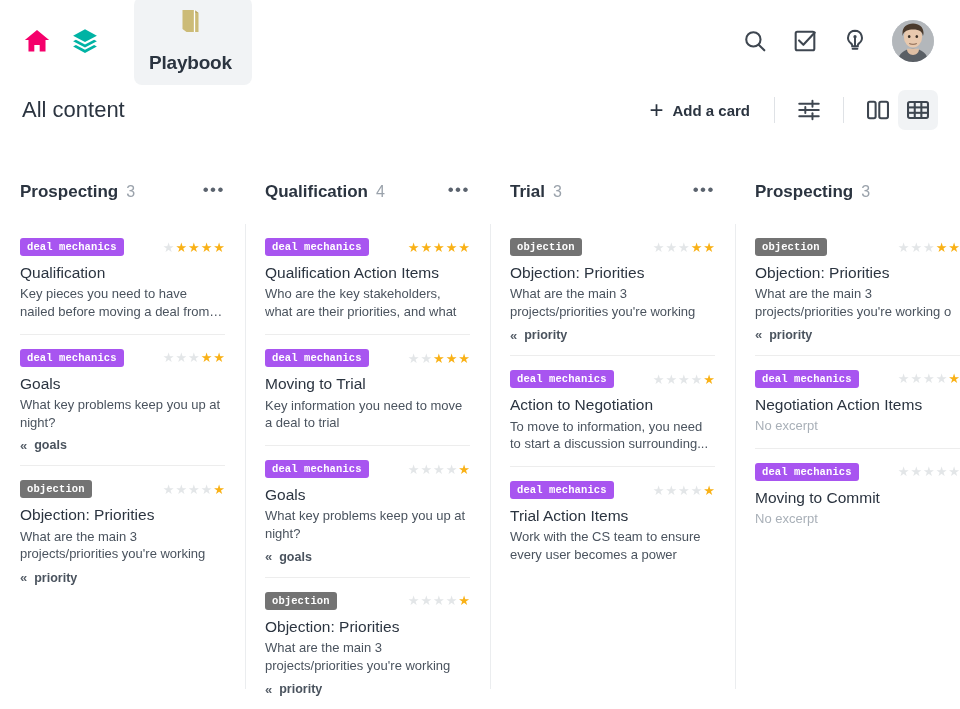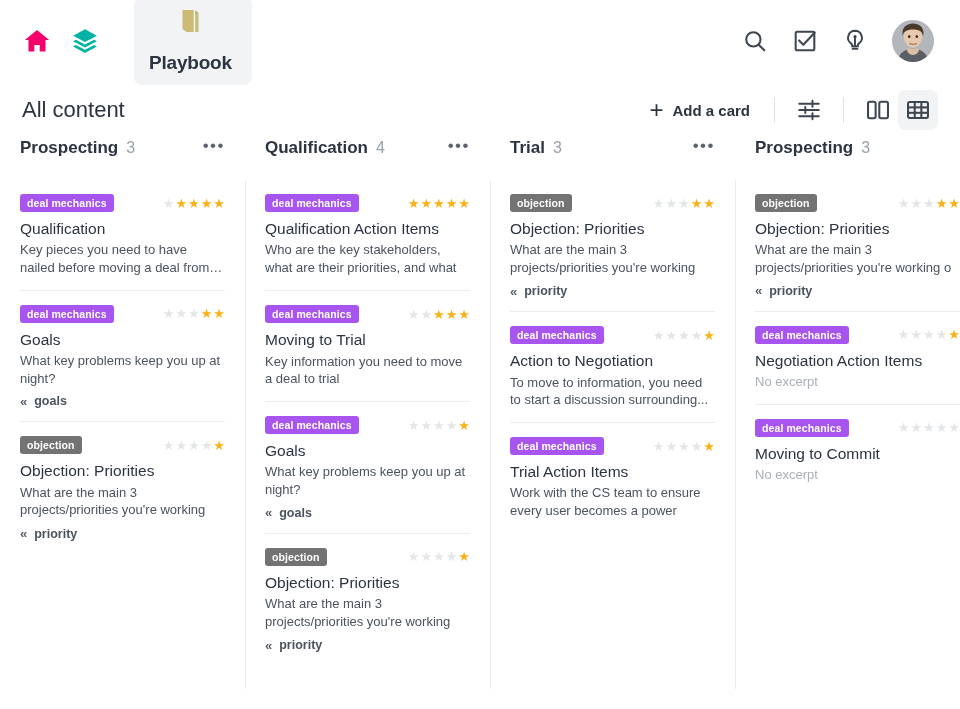--- a/index.html
+++ b/index.html
@@ -82,20 +82,21 @@
   .board {
     display: flex;
     padding: 0 0 0 0;
     height: 551px;
   }
   .column {
     width: 245px;
     flex: 0 0 245px;
     position: relative;
     padding: 0 20px;
+    margin-top: 44px;
   }
   .column + .column::before {
     content: "";
     position: absolute;
     left: 0; top: 42px; bottom: 0;
     width: 1px;
     background: #ebedef;
   }
   .col-head {
     display: flex; align-items: baseline;
@@ -122,20 +123,21 @@
     margin-bottom: 7px;
   }
   .badge {
     display: inline-block;
     font-size: 10.5px; font-weight: bold;
     color: #ffffff;
     padding: 3px 7px 3px 7px;
     border-radius: 3px;
     letter-spacing: 0.1px;
     white-space: nowrap;
+    font-family: Liberation Mono, monospace;
   }
   .badge.deal { background: #a855f0; }
   .badge.obj  { background: #737373; }
   .stars {
     margin-left: auto;
     display: flex; gap: 1px;
     white-space: nowrap;
     font-size: 13px;
     line-height: 1;
   }

